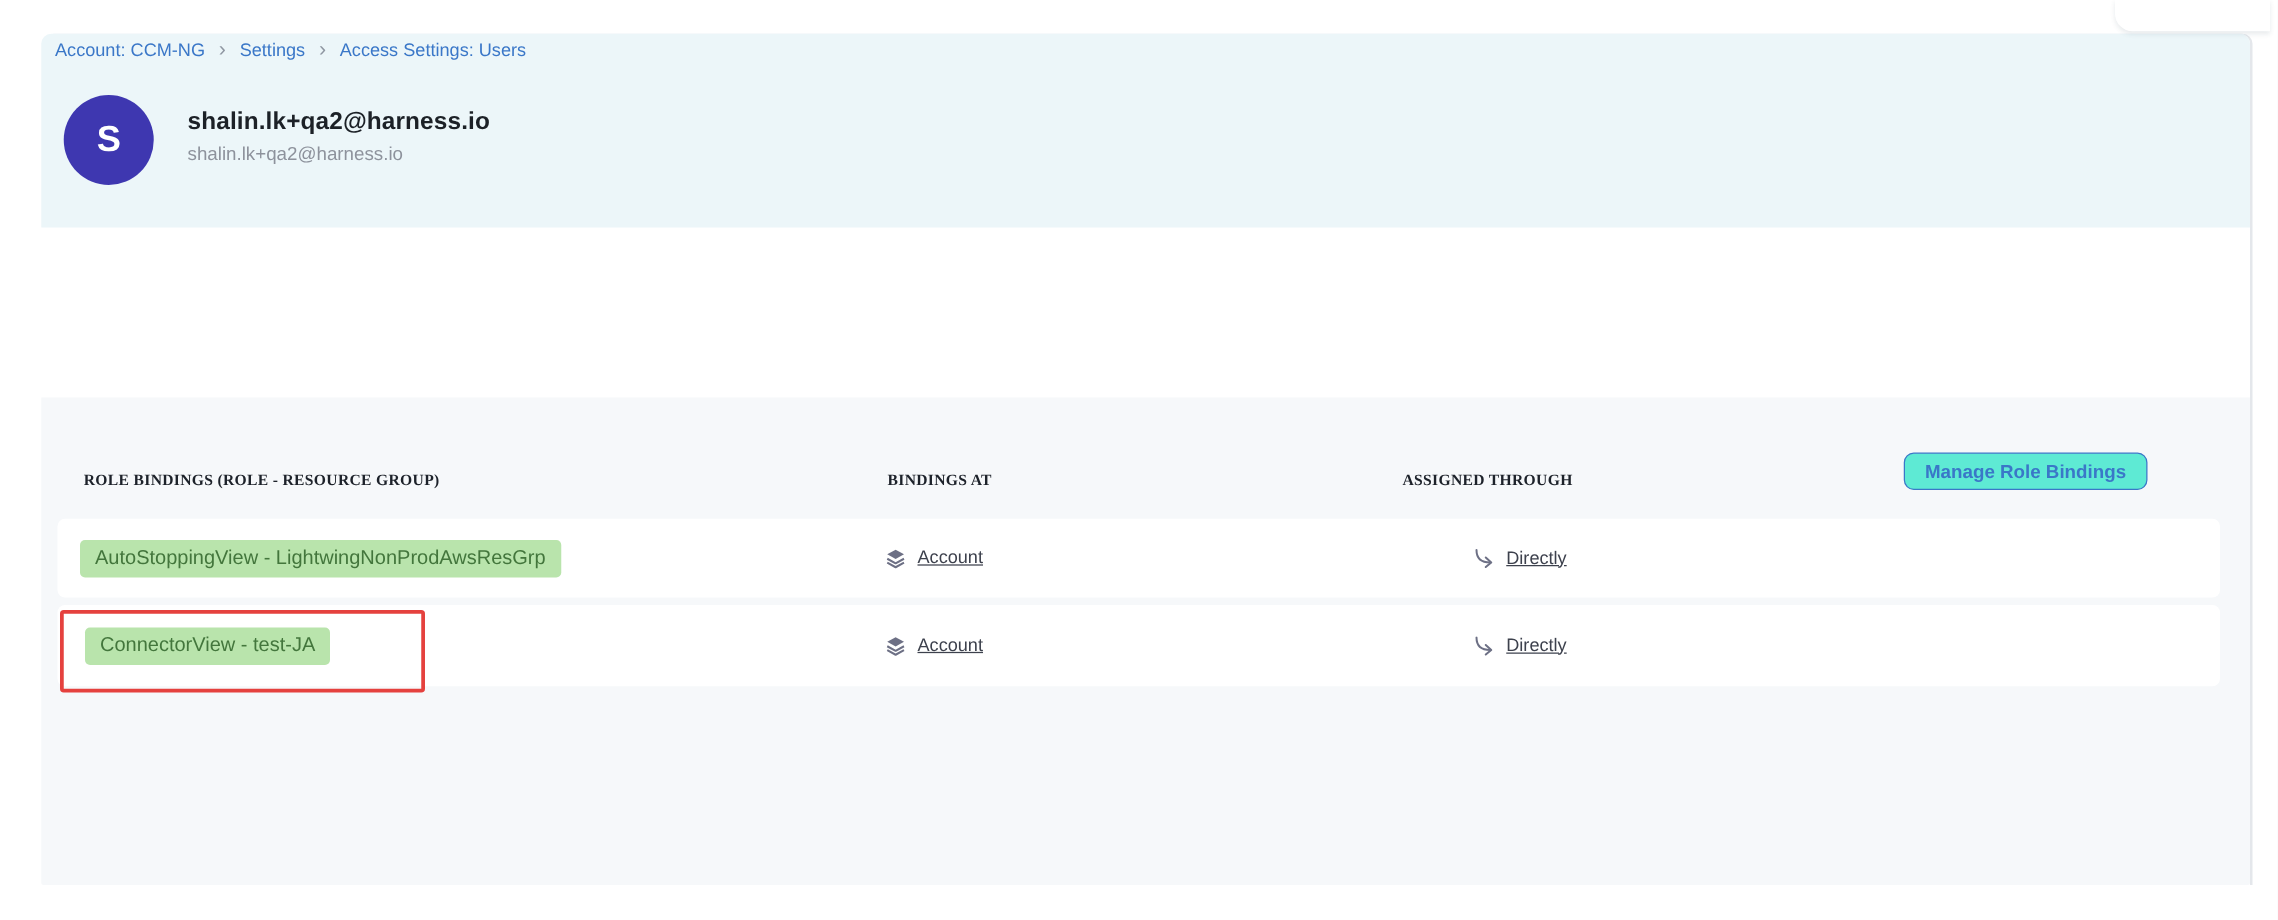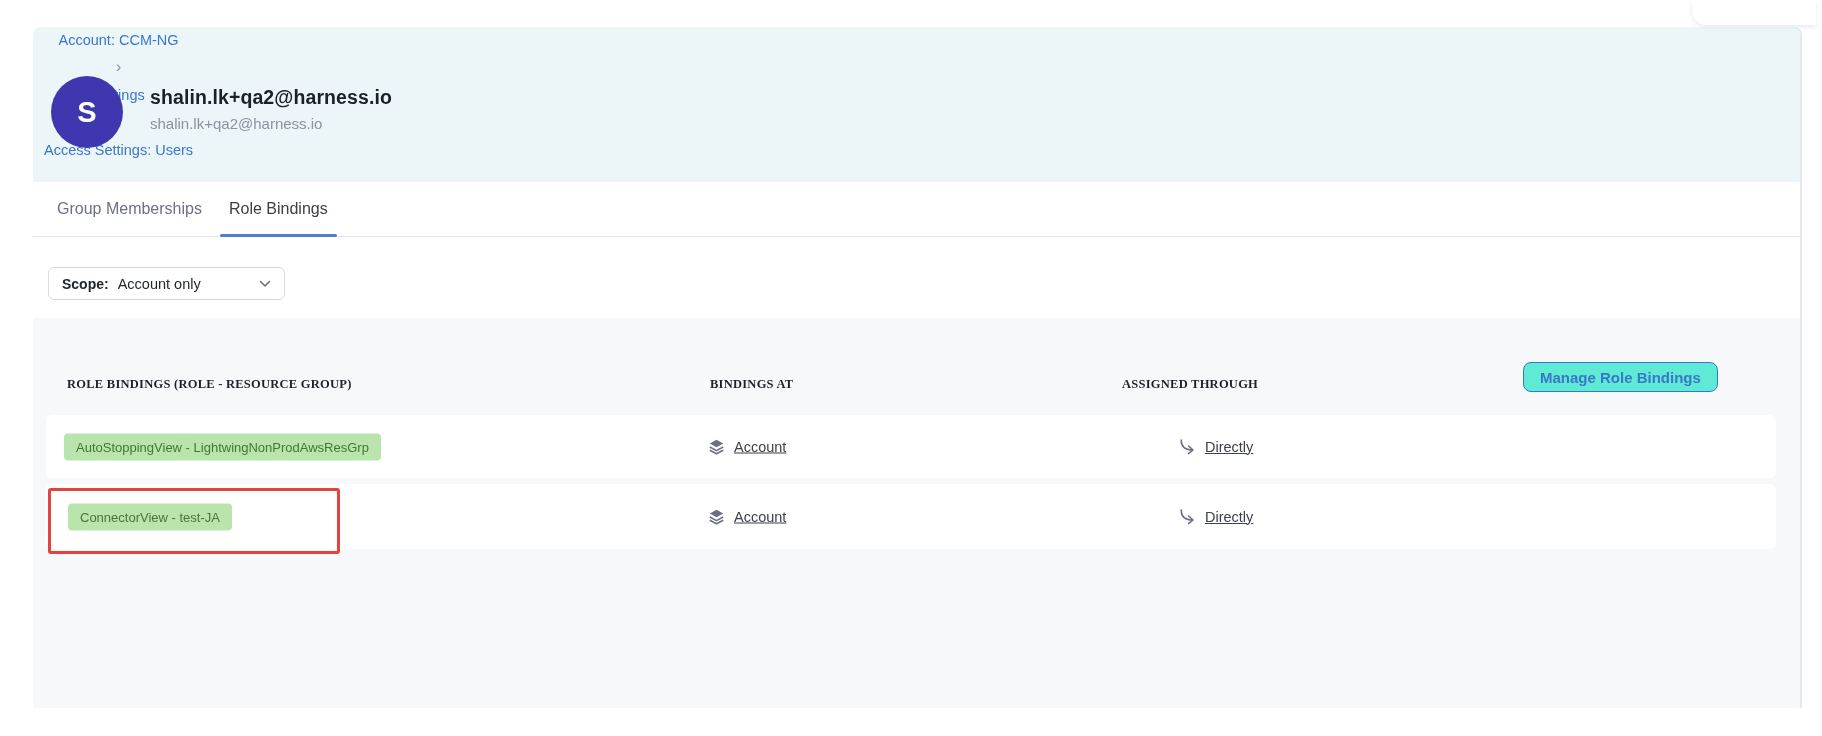--- a/index.html
+++ b/index.html
@@ -24,21 +24,21 @@
     box-shadow:2px 0 0 #e4e7eb;
   }
 
   
   .header{
     position:absolute;top:0;left:0;right:0;height:155px;
     background:var(--header-bg,#ecf6f9);border-radius:8px 8px 0 0;
   }
   .breadcrumb{
     position:absolute;left:11px;top:5px;display:flex;align-items:center;
-    gap:11px;font-size:14.5px;flex-direction:column;
+    gap:11px;font-size:14.5px;
   }
   .breadcrumb a{color:var(--accent,#3a77c8);cursor:pointer}
   .crumb-sep{color:#8f97a2;font-size:17px;line-height:1;font-weight:400;transform:translateY(-1px)}
   .avatar{
     position:absolute;left:18px;top:49px;width:72px;height:72px;border-radius:50%;
     background:var(--avatar,#3e37b0);display:flex;align-items:center;justify-content:center;
     color:#fff;font-size:29px;font-weight:600;
   }
   .user-id{position:absolute;left:117px;top:59px}
   .user-name{font-size:19.5px;font-weight:600;color:#1c2127;letter-spacing:.1px}
@@ -89,21 +89,21 @@
     background:#5eead4;border:1.5px solid var(--accent,#3a77c8);border-radius:8px;
     color:var(--accent,#3a77c8);font-size:15px;font-weight:600;font-family:inherit;
     cursor:pointer;display:flex;align-items:center;white-space:nowrap;
   }
   .row{position:absolute;left:13px;width:1730px;background:#fff;border-radius:6px}
   .row1{top:97px;height:63px}
   .row2{top:166px;height:65px}
   .badge{
     position:absolute;top:50%;transform:translateY(-50%);
     background:var(--badge-bg,#b9e4ac);color:var(--badge-text,#43763c);
-    font-size:13px;padding:6px 12px;border-radius:4px;white-space:nowrap;
+    font-size:16px;padding:6px 12px;border-radius:4px;white-space:nowrap;
   }
   .row1 .badge{left:18px}
   .row2 .badge{left:22px}
   .cell{
     position:absolute;top:50%;transform:translateY(-50%);
     display:flex;align-items:center;gap:9px;font-size:14.5px;color:#3d414d;white-space:nowrap;text-decoration:underline;
   }
   .at-cell{left:662px}
   .through-cell{left:1132px}
   .icon{display:flex;color:#6d7085;flex:none}
@@ -130,36 +130,21 @@
     </nav>
     <div class="avatar">
       <span>S</span>
     </div>
     <div class="user-id">
       <div class="user-name">shalin.lk+qa2@harness.io</div>
       <div class="user-email">shalin.lk+qa2@harness.io</div>
     </div>
   </div>
 
-  <div class="tabbar">
-    <div class="tab">Group Memberships</div>
-    <div class="tab active">Role Bindings</div>
-  </div>
 
-  <div class="scope-row">
-    <div class="scope-pill">
-      <span class="scope-label">Scope:</span>
-      <span class="scope-value">Account only</span>
-      <span class="scope-chevron icon">
-        <svg width="12" height="8" viewBox="0 0 12 8">
-            <path d="M1.5 1.5 L6 6 L10.5 1.5" stroke="currentColor" stroke-width="1.6" fill="none" stroke-linecap="round" stroke-linejoin="round"></path>
-          </svg>
-      </span>
-    </div>
-  </div>
 
   <div class="table-area">
     <div class="th th1">ROLE BINDINGS (ROLE - RESOURCE GROUP)</div>
     <div class="th th2">BINDINGS AT</div>
     <div class="th th3">ASSIGNED THROUGH</div>
     <button class="manage-btn">Manage Role Bindings</button>
 
     <div class="row row1">
       <span class="badge">AutoStoppingView - LightwingNonProdAwsResGrp</span>
       <span class="cell at-cell">

